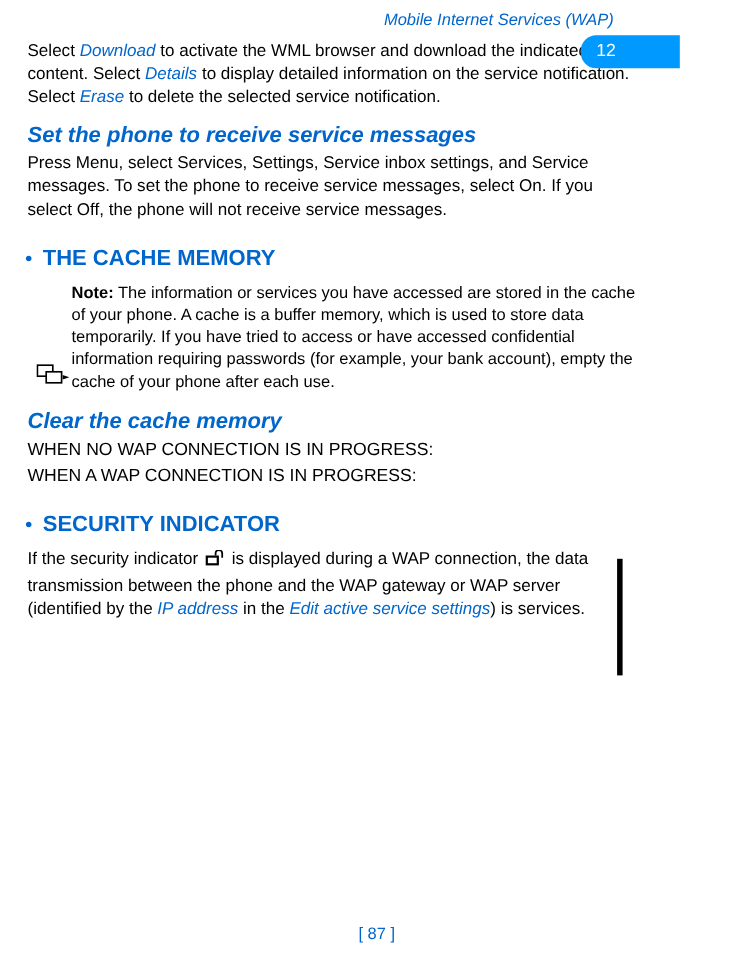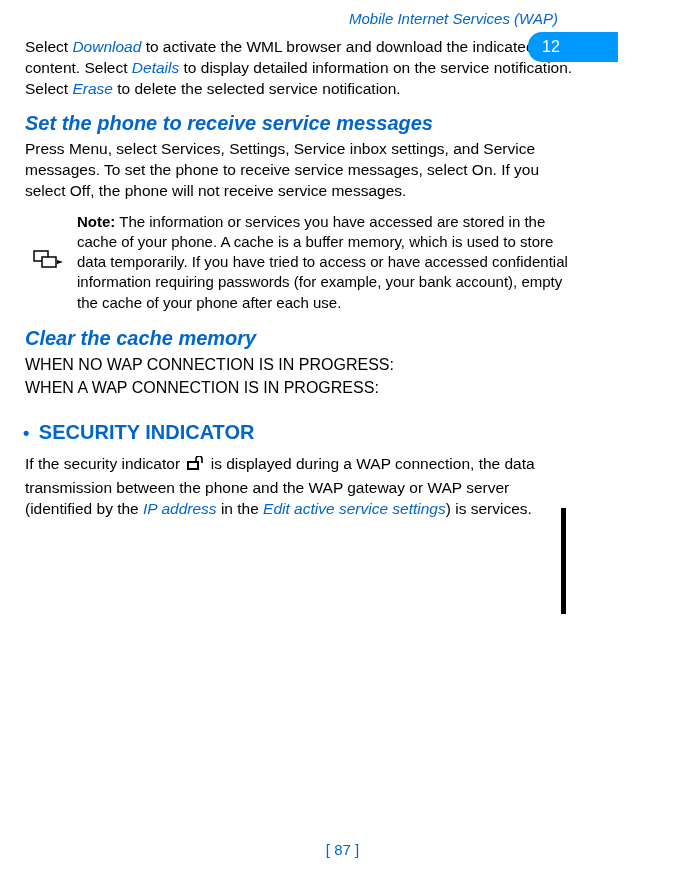--- a/index.html
+++ b/index.html
@@ -7,21 +7,21 @@
   .page { position: relative; width: 618px; height: 880px; padding: 10px 50px 0 20px; }
   .header-title { color: #0066cc; font-style: italic; font-weight: 500; text-align: right; font-size: 15px; margin-right: 10px; margin-bottom: 10px; }
   .chapter-tab { position: absolute; top: 32px; right: 0; width: 90px; height: 30px; background: #0099ff; border-radius: 14px 0 0 14px; color: #fff; font-size: 16px; font-weight: 500; display: flex; align-items: center; justify-content: flex-start; padding-left: 14px; }
   .content { width: 555px; margin-left: 5px; font-size: 15.5px; line-height: 1.35; }
   .para { margin-bottom: 10px; }
   .blue-italic { color: #0066cc; font-style: italic; }
   .blue-bold { color: #0066cc; font-weight: bold; }
   .h-sub { color: #0066cc; font-weight: bold; font-size: 20px; margin-top: 6px; margin-bottom: 2px; font-style: italic; }
   .h-major { color: #0066cc; font-weight: bold; font-size: 20px; margin-top: 20px; margin-bottom: 8px; margin-left: -2px; }
   .h-major .bullet { font-size: 18px; margin-right: 4px; }
-  .note-row { display: flex; align-items: center; gap: 14px; margin-left: 8px; margin-bottom: 12px; }
+  .note-row { display: flex; align-items: flex-end; gap: 2px; margin-left: 8px; margin-bottom: 12px; }
   .note-icon { flex: 0 0 auto; margin-top: 2px; }
   .note-text { flex: 1; font-size: 15px; line-height: 1.35; }
   .note-text b { font-weight: bold; }
   .upper-bold { font-weight: normal; font-size: 16px; margin-top: 2px; margin-bottom: 2px; }
   .side-marker { position: absolute; right: 52px; top: 508px; width: 5px; height: 106px; background: #000; }
   .sec-icon { display: inline-block; vertical-align: -3px; margin: 0 2px; }
   .footer { position: absolute; bottom: 22px; left: 0; width: 685px; text-align: center; color: #0066cc; font-size: 15px; }
 </style>
 </head>
 <body>
@@ -38,20 +38,21 @@
 
   <div class="content">
 
     <p class="para">
       <span>Select </span><span class="blue-italic">Download</span><span> to activate the WML browser and download the indicated content. Select </span><span class="blue-italic">Details</span><span> to display detailed information on the service notification. Select </span><span class="blue-italic">Erase</span><span> to delete the selected service notification.</span>
     </p>
 
     <h3 class="h-sub">Set the phone to receive service messages</h3>
     <p class="para">Press Menu, select Services, Settings, Service inbox settings, and Service messages. To set the phone to receive service messages, select On. If you select Off, the phone will not receive service messages.</p>
 
+    <h2 class="h-major"><span class="bullet">•</span><span> THE CACHE MEMORY</span></h2>
 
     <div class="note-row">
       <span class="note-icon">
         <svg width="30" height="20" viewBox="0 0 30 20">
           <rect x="1" y="1" width="14" height="10" fill="none" stroke="#000" stroke-width="1.5"></rect>
           <rect x="9" y="7" width="14" height="10" fill="#fff" stroke="#000" stroke-width="1.5"></rect>
           <polygon points="24,10 30,12 24,14" fill="#000"></polygon>
         </svg>
       </span>
       <p class="note-text">

